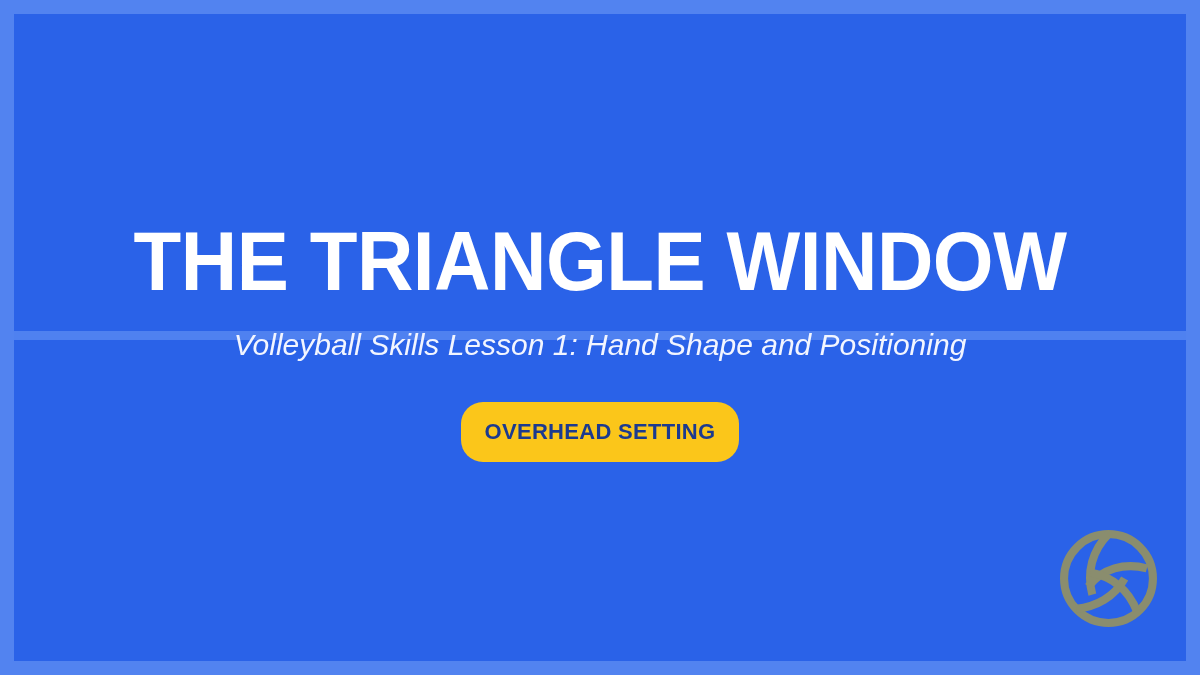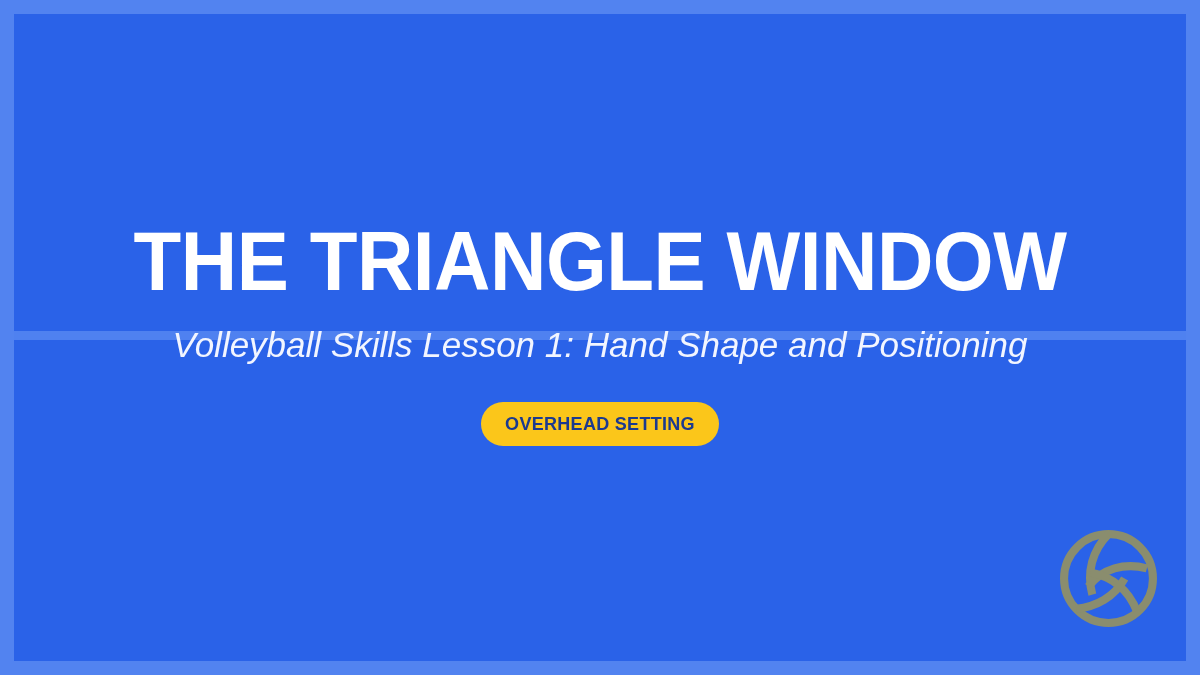--- a/index.html
+++ b/index.html
@@ -77,47 +77,47 @@
     margin: 0;
     position: absolute;
     left: 0;
     right: 0;
     top: 328px;
     text-align: center;
     color: #f2f5ff;
     font-family: "Liberation Sans", sans-serif;
     font-style: italic;
     font-weight: 400;
-    font-size: 35px;
+    font-size: 30px;
     line-height: 34px;
     white-space: nowrap;
   }
 
   .badge-row {
     position: absolute;
     left: 0;
     right: 0;
     top: 402px;
     display: flex;
     flex-direction: row;
     justify-content: center;
     align-items: center;
     gap: 12px;
   }
 
   .badge {
-    height: 44px;
+    height: 60px;
     display: flex;
     align-items: center;
     justify-content: center;
     border-radius: 22px;
     padding: 0 24px;
     font-family: "Liberation Sans", sans-serif;
     font-weight: 700;
-    font-size: 18px;
+    font-size: 22px;
     letter-spacing: 0.3px;
     white-space: nowrap;
     box-sizing: border-box;
   }
   .badge--primary {
     background: #fbc61a;
     color: #1c3a8f;
   }
   .badge--secondary {
     background: #ffffff;

